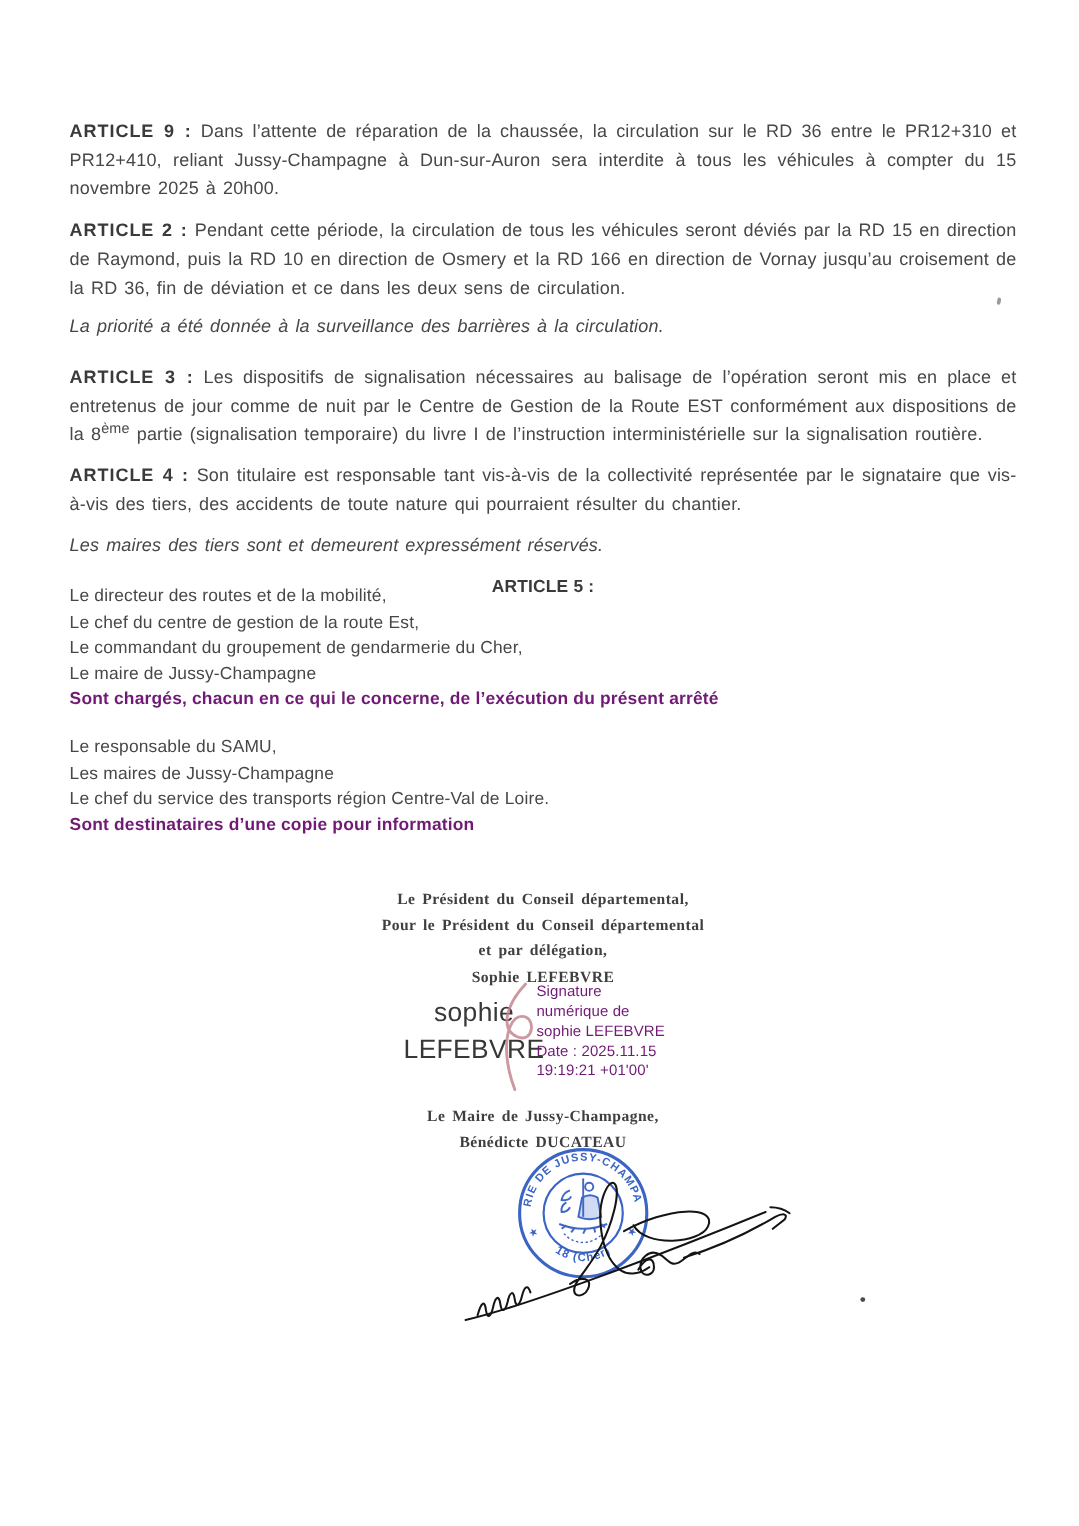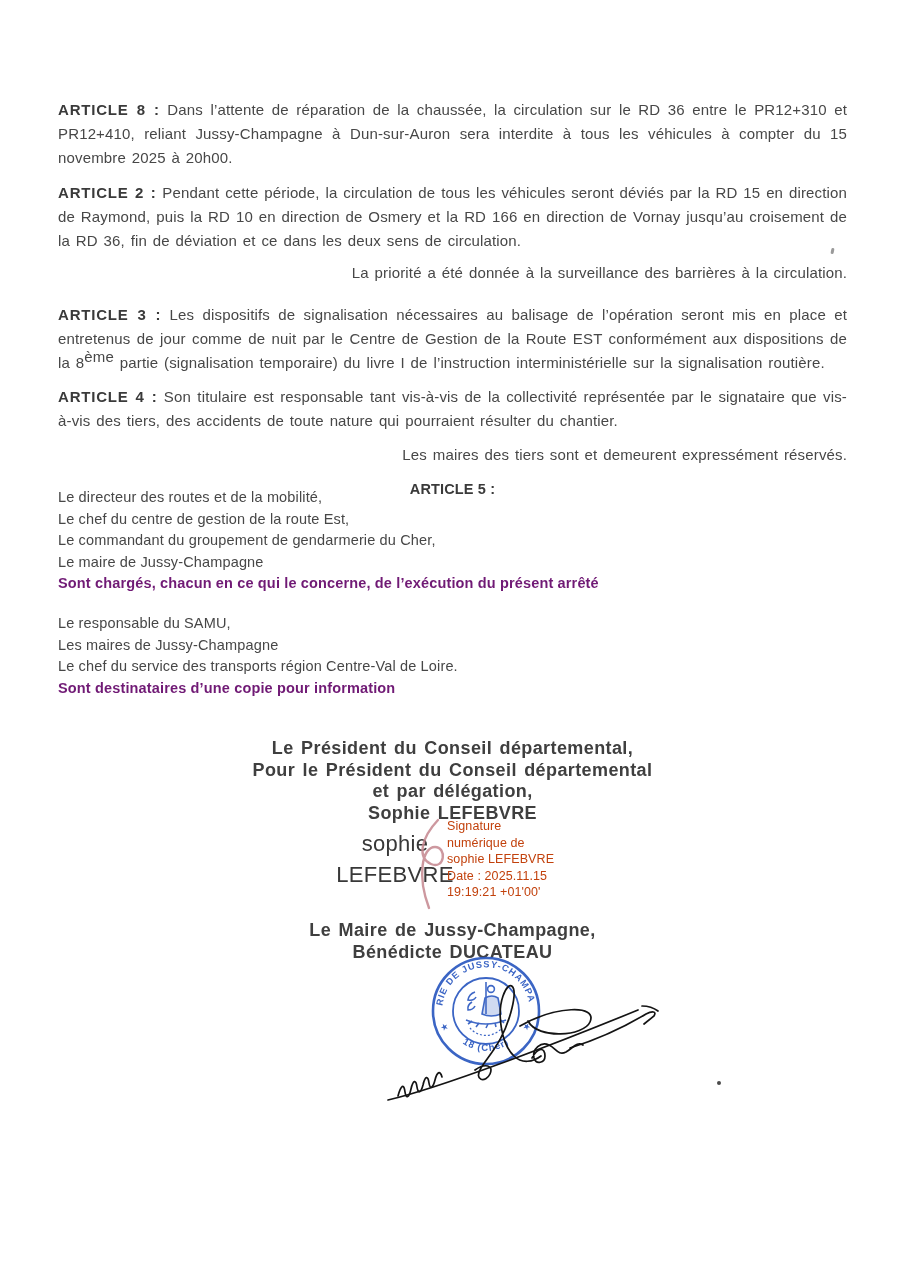--- a/index.html
+++ b/index.html
@@ -10,50 +10,50 @@
     font-family:"Liberation Sans","DejaVu Sans",sans-serif;
     color:#474747;
     overflow:hidden;
   }
   .blk{position:absolute;left:58px;width:789px;}
   .para{
     font-size:15px;line-height:24px;
     text-align:justify;letter-spacing:0.15px;word-spacing:1.5px;
   }
   .para b,.lbl{font-weight:700;color:#3a3a3a;letter-spacing:0.8px;text-align:center;}
-  .single{text-align:right;}
+  .single{text-align:left;font-style:italic;}
   .line{font-size:14.5px;line-height:21.5px;letter-spacing:0.15px;}
   .bold{font-weight:700;color:#701a75;}
-  .center{text-align:center;font-size:18px;line-height:21.5px;font-weight:700;color:#3f3f3f;letter-spacing:0.4px;word-spacing:2px;}
-  sup.sm{font-size:15px;vertical-align:super;line-height:0;}
+  .center{text-align:center;font-size:13px;line-height:21.5px;font-weight:700;color:#3f3f3f;letter-spacing:0.4px;word-spacing:2px;font-family:Liberation Serif, serif;}
+  sup.sm{font-size:12px;vertical-align:super;line-height:0;}
   
   .digname{
     position:absolute;left:330px;top:828px;width:130px;
     font-size:22px;line-height:31px;color:#383838;letter-spacing:0.3px;
     text-align:center;font-weight:400;
   }
   .digdetails{
     position:absolute;left:447px;top:818px;width:130px;
-    font-size:12.5px;line-height:16.5px;color:#c2410c;letter-spacing:0.1px;
+    font-size:12.5px;line-height:16.5px;color:#701a75;letter-spacing:0.1px;
     text-align:left;
   }
   .flourish{position:absolute;left:408px;top:816px;}
   
   .stamp{position:absolute;left:428px;top:956px;}
   .scrawl{position:absolute;left:380px;top:948px;}
   .speck{position:absolute;background:#6a6a6a;border-radius:50%;}
   .speck1{left:831px;top:248px;width:3px;height:6px;background:#9a9a9a;border-radius:2px;transform:rotate(12deg);}
   .speck2{left:717px;top:1081px;width:4px;height:4px;background:#4a4a4a;}
 </style>
 </head>
 <body>
 
 <div class="page">
 
-  <p class="blk para" style="top:83px"><b>ARTICLE 8 :</b><span> Dans l’attente de réparation de la chaussée, la circulation sur le RD 36 entre le PR12+310 et PR12+410, reliant Jussy-Champagne à Dun-sur-Auron sera interdite à tous les véhicules à compter du 15 novembre 2025 à 20h00.</span></p>
+  <p class="blk para" style="top:83px"><b>ARTICLE 9 :</b><span> Dans l’attente de réparation de la chaussée, la circulation sur le RD 36 entre le PR12+310 et PR12+410, reliant Jussy-Champagne à Dun-sur-Auron sera interdite à tous les véhicules à compter du 15 novembre 2025 à 20h00.</span></p>
 
   <p class="blk para" style="top:166px"><b>ARTICLE 2 :</b><span> Pendant cette période, la circulation de tous les véhicules seront déviés par la RD 15 en direction de Raymond, puis la RD 10 en direction de Osmery et la RD 166 en direction de Vornay jusqu’au croisement de la RD 36, fin de déviation et ce dans les deux sens de circulation.</span></p>
 
   <p class="blk para single" style="top:246px">La priorité a été donnée à la surveillance des barrières à la circulation.</p>
 
   <p class="blk para" style="top:288px"><b>ARTICLE 3 :</b><span> Les dispositifs de signalisation nécessaires au balisage de l’opération seront mis en place et entretenus de jour comme de nuit par le Centre de Gestion de la Route EST conformément aux dispositions de la 8</span><sup class="sm">ème</sup><span> partie (signalisation temporaire) du livre I de l’instruction interministérielle sur la signalisation routière.</span></p>
 
   <p class="blk para" style="top:370px"><b>ARTICLE 4 :</b><span> Son titulaire est responsable tant vis-à-vis de la collectivité représentée par le signataire que vis-à-vis des tiers, des accidents de toute nature qui pourraient résulter du chantier.</span></p>
 
   <p class="blk para single" style="top:428px">Les maires des tiers sont et demeurent expressément réservés.</p>

